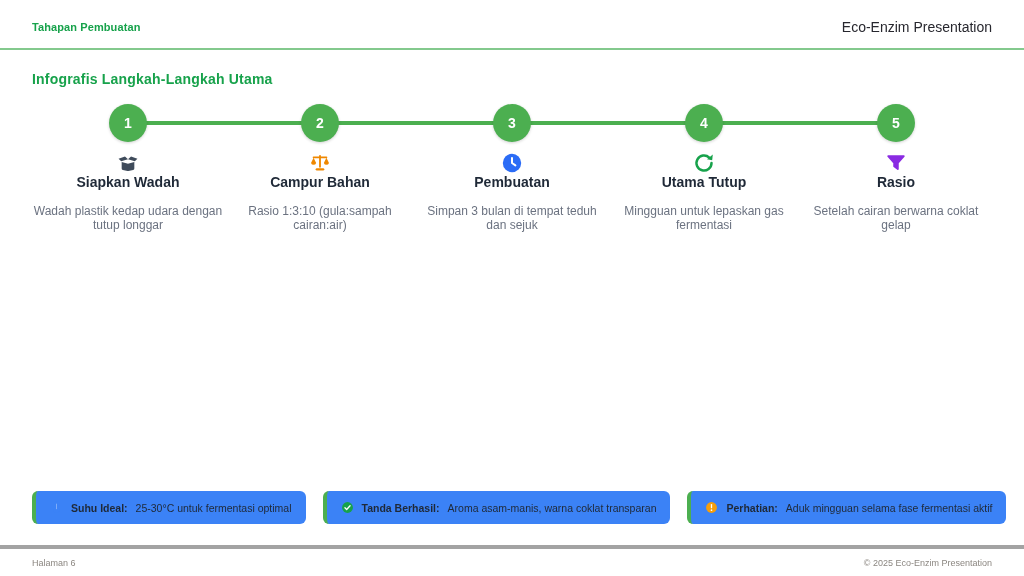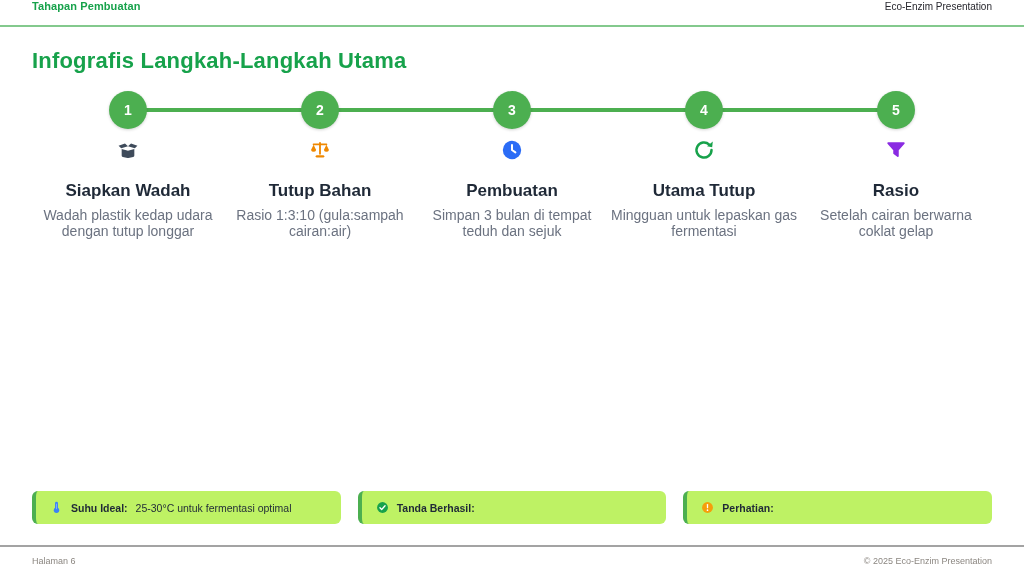--- a/index.html
+++ b/index.html
@@ -7,76 +7,76 @@
   body {
     font-family: "Liberation Sans", sans-serif;
     background:#ffffff;
     position:relative;
     overflow:hidden;
     color:#1f2937;
   }
   
   .header {
     display:flex; justify-content:space-between; align-items:center;
-    padding:0 32px 13px;
+    padding:19px 32px 13px;
     border-bottom:2px solid #83c98d;
   }
   .header-left { color:#17a24b; font-weight:bold; font-size:11px; letter-spacing:.1px; }
-  .header-right { color:#27272e; font-size:10px; }
+  .header-right { color:#27272e; font-size:14px; }
 
   
   .page-title {
     margin:21px 32px 4px;
-    color:#17a24b; font-size:22px; font-weight:bold; letter-spacing:.2px;
+    color:#17a24b; font-size:14px; font-weight:bold; letter-spacing:.2px;
   }
 
   
   .timeline { position:relative; margin:17px 32px 0; }
   .timeline-line {
     position:absolute; left:10%; right:10%; top:17px; height:4px;
     background:#4caf50; border-radius:2px;
   }
   .steps { display:flex; position:relative; }
   .step { flex:1; display:flex; flex-direction:column; align-items:center; text-align:center; }
   .step-circle {
     width:38px; height:38px; border-radius:50%;
     background:#4caf50; color:#fff;
     display:flex; align-items:center; justify-content:center;
     font-size:14px; font-weight:bold;
     box-shadow:0 1px 3px rgba(0,0,0,.18);
     position:relative; z-index:1;
   }
   .step-icon { height:22px; margin-top:10px; display:flex; align-items:center; justify-content:center; }
   .step-icon svg { width:22px; height:22px; display:block; }
-  .step-title { margin-top:20px; font-size:17px; font-weight:bold; color:#1f2937; }
-  .step-desc { margin-top:6px; font-size:14px; color:#6b7280; }
+  .step-title { margin-top:0; font-size:14px; font-weight:bold; color:#1f2937; }
+  .step-desc { margin-top:14px; font-size:12px; color:#6b7280; }
 
   
   .info-row {
     position:absolute; left:32px; right:32px; top:491px;
     display:flex; gap:17px;
   }
   .info-box {
     flex:1; height:33px;
-    background:#bef264;
+    background:#3b82f6;
     border-left:4px solid #4caf50;
     border-radius:6px;
     display:flex; align-items:center; gap:8px;
     padding:0 14px;
     font-size:10.5px; color:#1f2937;
   }
   .info-box .icon { display:flex; }
   .info-box .icon svg { width:13px; height:13px; display:block; }
   .info-label { font-weight:bold; white-space:nowrap; }
   .info-text { white-space:nowrap; }
 
   
   .footer {
     position:absolute; left:0; right:0; top:545px; height:31px;
-    border-top:2px solid #a3a3a3;
+    border-top:4px solid #a3a3a3;
     display:flex; justify-content:space-between; align-items:flex-start;
     padding:9px 32px 0;
     font-size:9px; color:#8b8680;
   }
   .icon { color:inherit; }
 </style>
 </head>
 <body>
 
 <div class="header">
@@ -108,21 +108,21 @@
       <span>2</span>
     </div>
     <div class="step-icon" style="color: rgb(239, 136, 0);">
           <svg viewBox="0 0 24 24" fill="currentColor">
             <rect x="11" y="3.2" width="2" height="14" rx="1"></rect>
             <rect x="4" y="4.8" width="16" height="2" rx="1"></rect>
             <rect x="7.3" y="17.6" width="9.4" height="2.6" rx="1.3"></rect>
             <path d="M5 6.3 2.2 12a2.95 2.95 0 0 0 5.6 0zM19 6.3 16.2 12a2.95 2.95 0 0 0 5.6 0z"></path>
           </svg>
         </div>
-    <div class="step-title">Tutup Bahan</div>
+    <div class="step-title">Campur Bahan</div>
     <div class="step-desc">Rasio 1:3:10 (gula:sampah cairan:air)</div>
   </div>
 
   <div class="step">
     <div class="step-circle">
       <span>3</span>
     </div>
     <div class="step-icon" style="color: rgb(43, 108, 246);">
           <svg viewBox="0 0 24 24">
             <circle cx="12" cy="12" r="10" fill="currentColor"></circle>
@@ -176,30 +176,32 @@
   </div>
 
   <div class="info-box">
     <span class="icon" style="color: rgb(23, 162, 75);">
         <svg viewBox="0 0 24 24">
           <circle cx="12" cy="12" r="10" fill="currentColor"></circle>
           <path d="M7.3 12.4l3.2 3.2 6.2-6.9" fill="none" stroke="#fff" stroke-width="2.4" stroke-linecap="round" stroke-linejoin="round"></path>
         </svg>
       </span>
     <span class="info-label">Tanda Berhasil:</span>
+    <span class="info-text">Aroma asam-manis, warna coklat transparan</span>
   </div>
 
   <div class="info-box">
     <span class="icon" style="color: rgb(245, 158, 11);">
         <svg viewBox="0 0 24 24">
           <circle cx="12" cy="12" r="10" fill="currentColor"></circle>
           <rect x="10.8" y="5.4" width="2.4" height="8.2" rx="1.2" fill="#fff"></rect>
           <circle cx="12" cy="17" r="1.55" fill="#fff"></circle>
         </svg>
       </span>
     <span class="info-label">Perhatian:</span>
+    <span class="info-text">Aduk mingguan selama fase fermentasi aktif</span>
   </div>
 </div>
 
 <div class="footer">
   <div>Halaman 6</div>
   <div>© 2025 Eco-Enzim Presentation</div>
 </div>
 
 </body></html>

